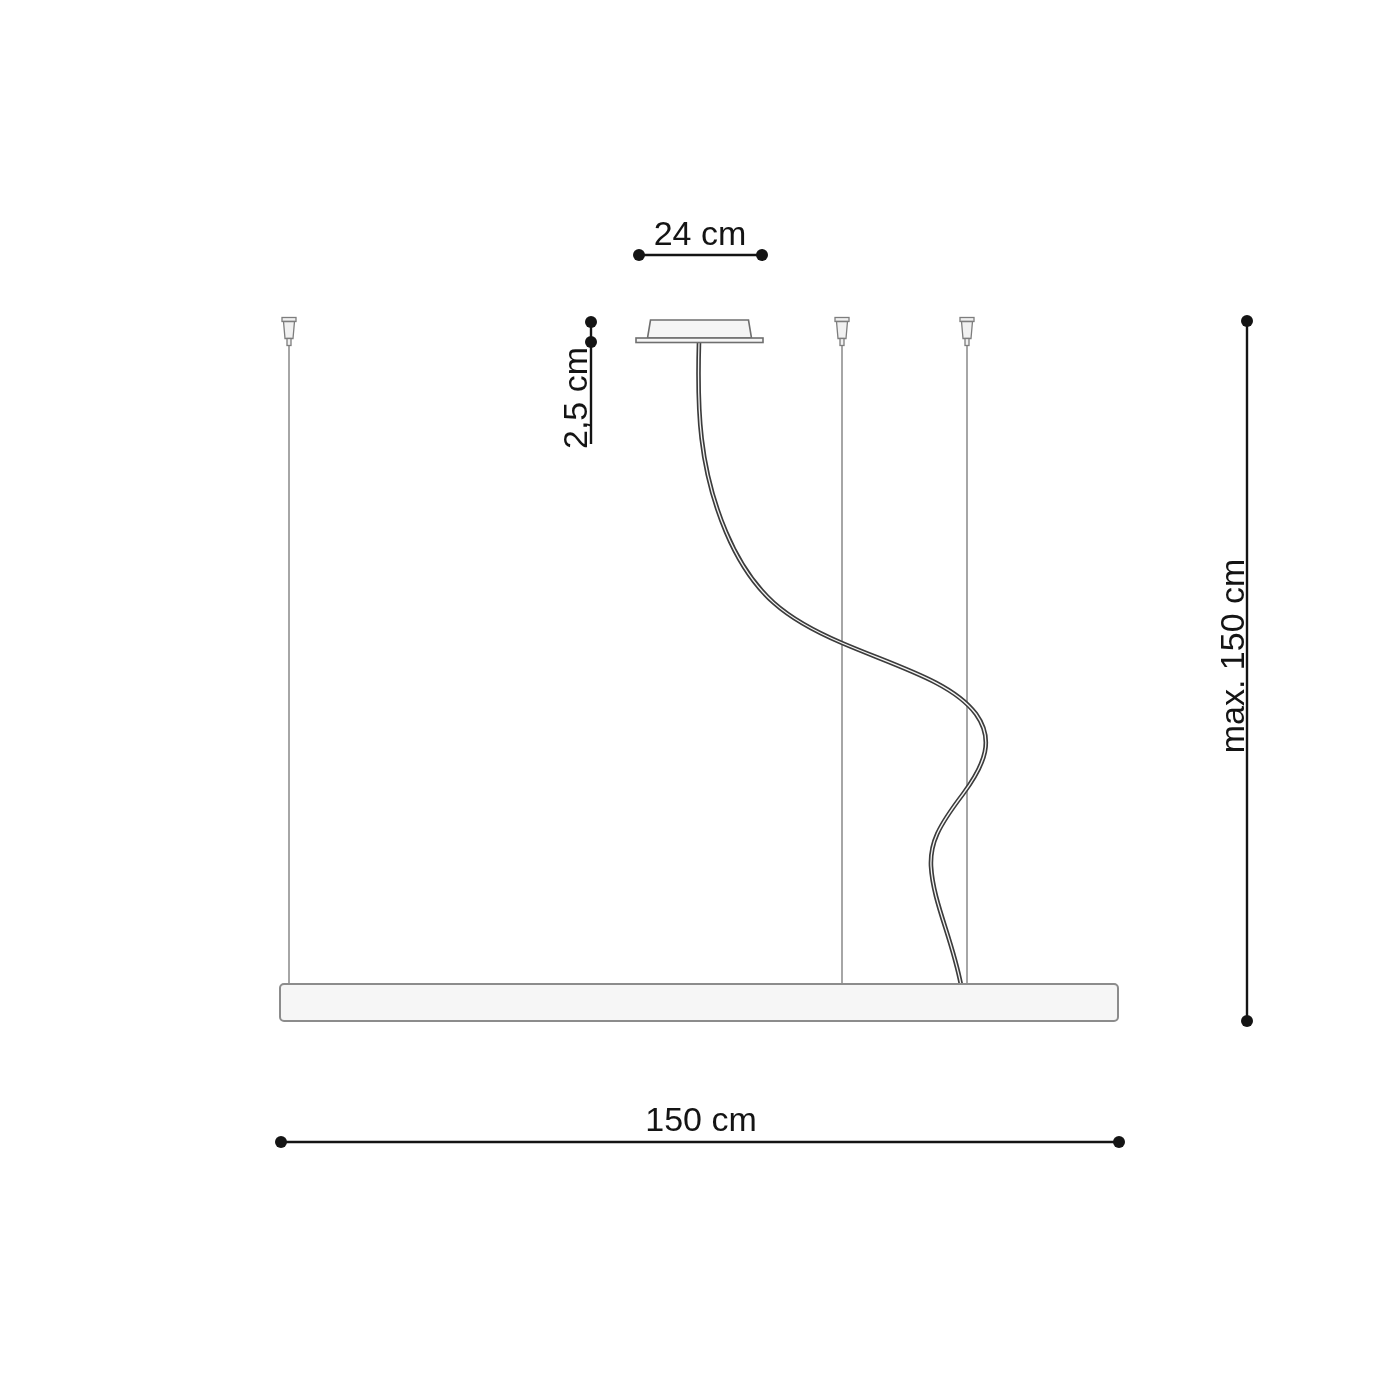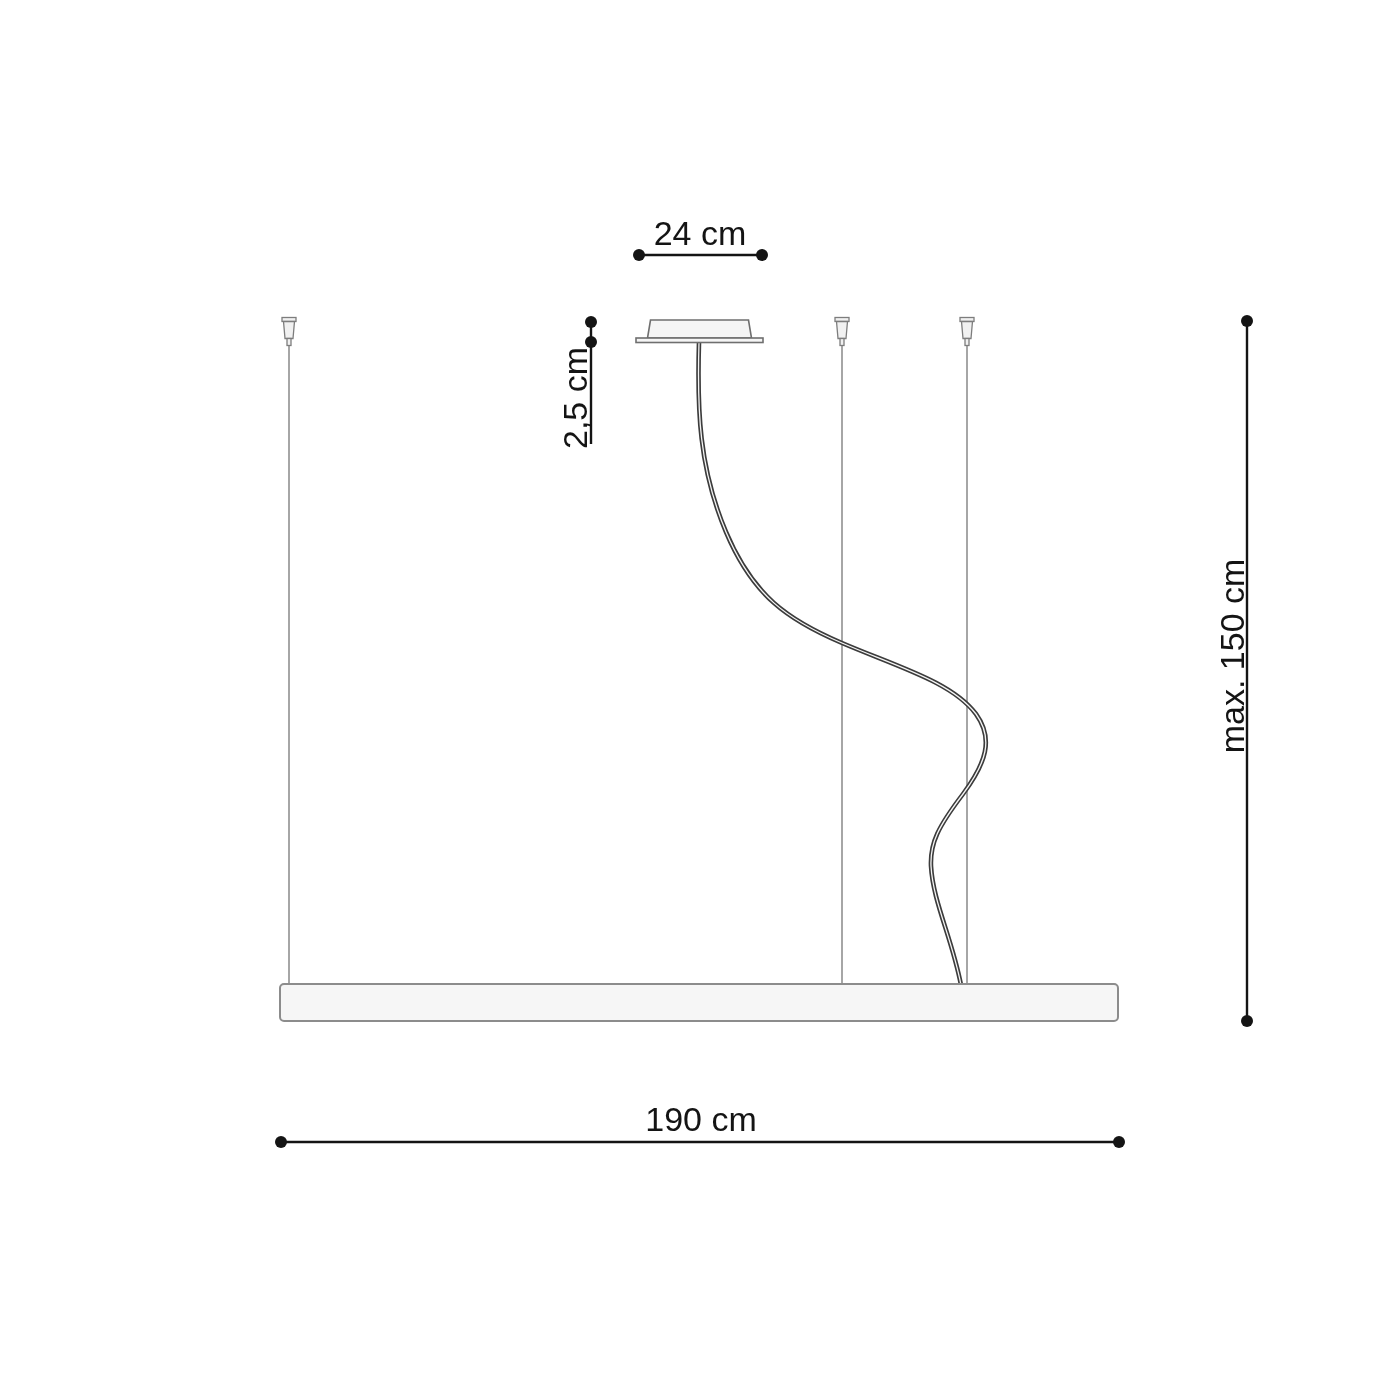--- a/index.html
+++ b/index.html
@@ -104,14 +104,14 @@
       <circle class="dim-dot" cx="1119" cy="1142" r="6"></circle>
     </g>
   </svg>
 
   <div class="label" style="left:590px; top:214px; width:220px;text-align:center;">24 cm</div>
 
   <div class="label vertical" style="left:500px; top:379px; width:150px; height:38px;">2,5 cm</div>
 
   <div class="label vertical" style="left:1102px; top:637px; width:260px; height:38px;">max. 150 cm</div>
 
-  <div class="label" style="left:591px; top:1100px; width:220px;">190 cm</div>
+  <div class="label" style="left:591px; top:1100px; width:220px;">150 cm</div>
 </div>
 
 </body></html>

